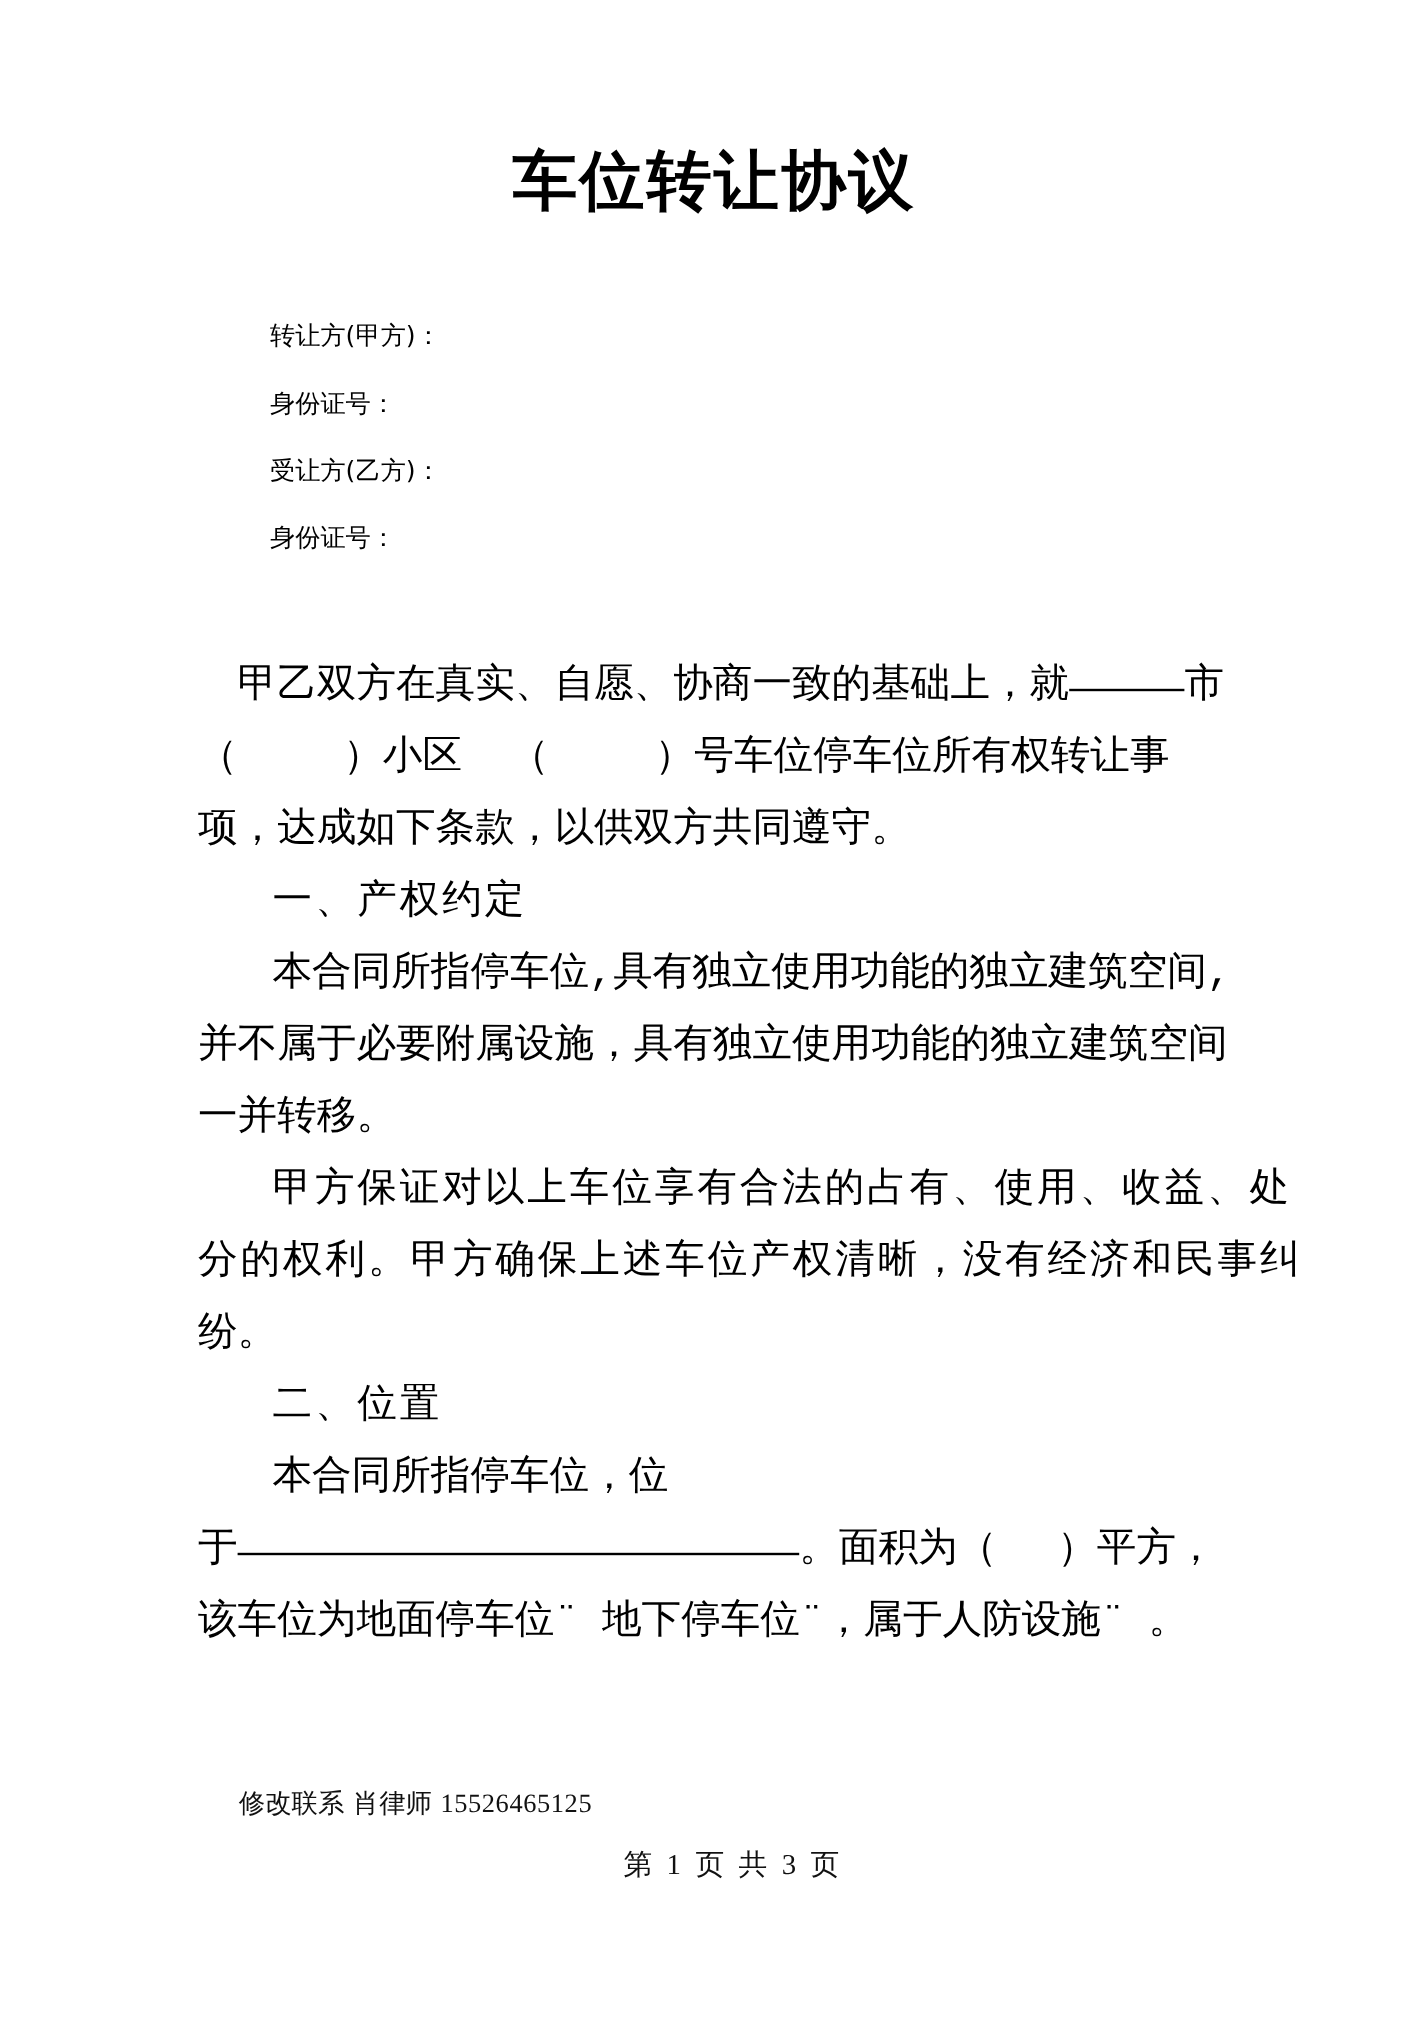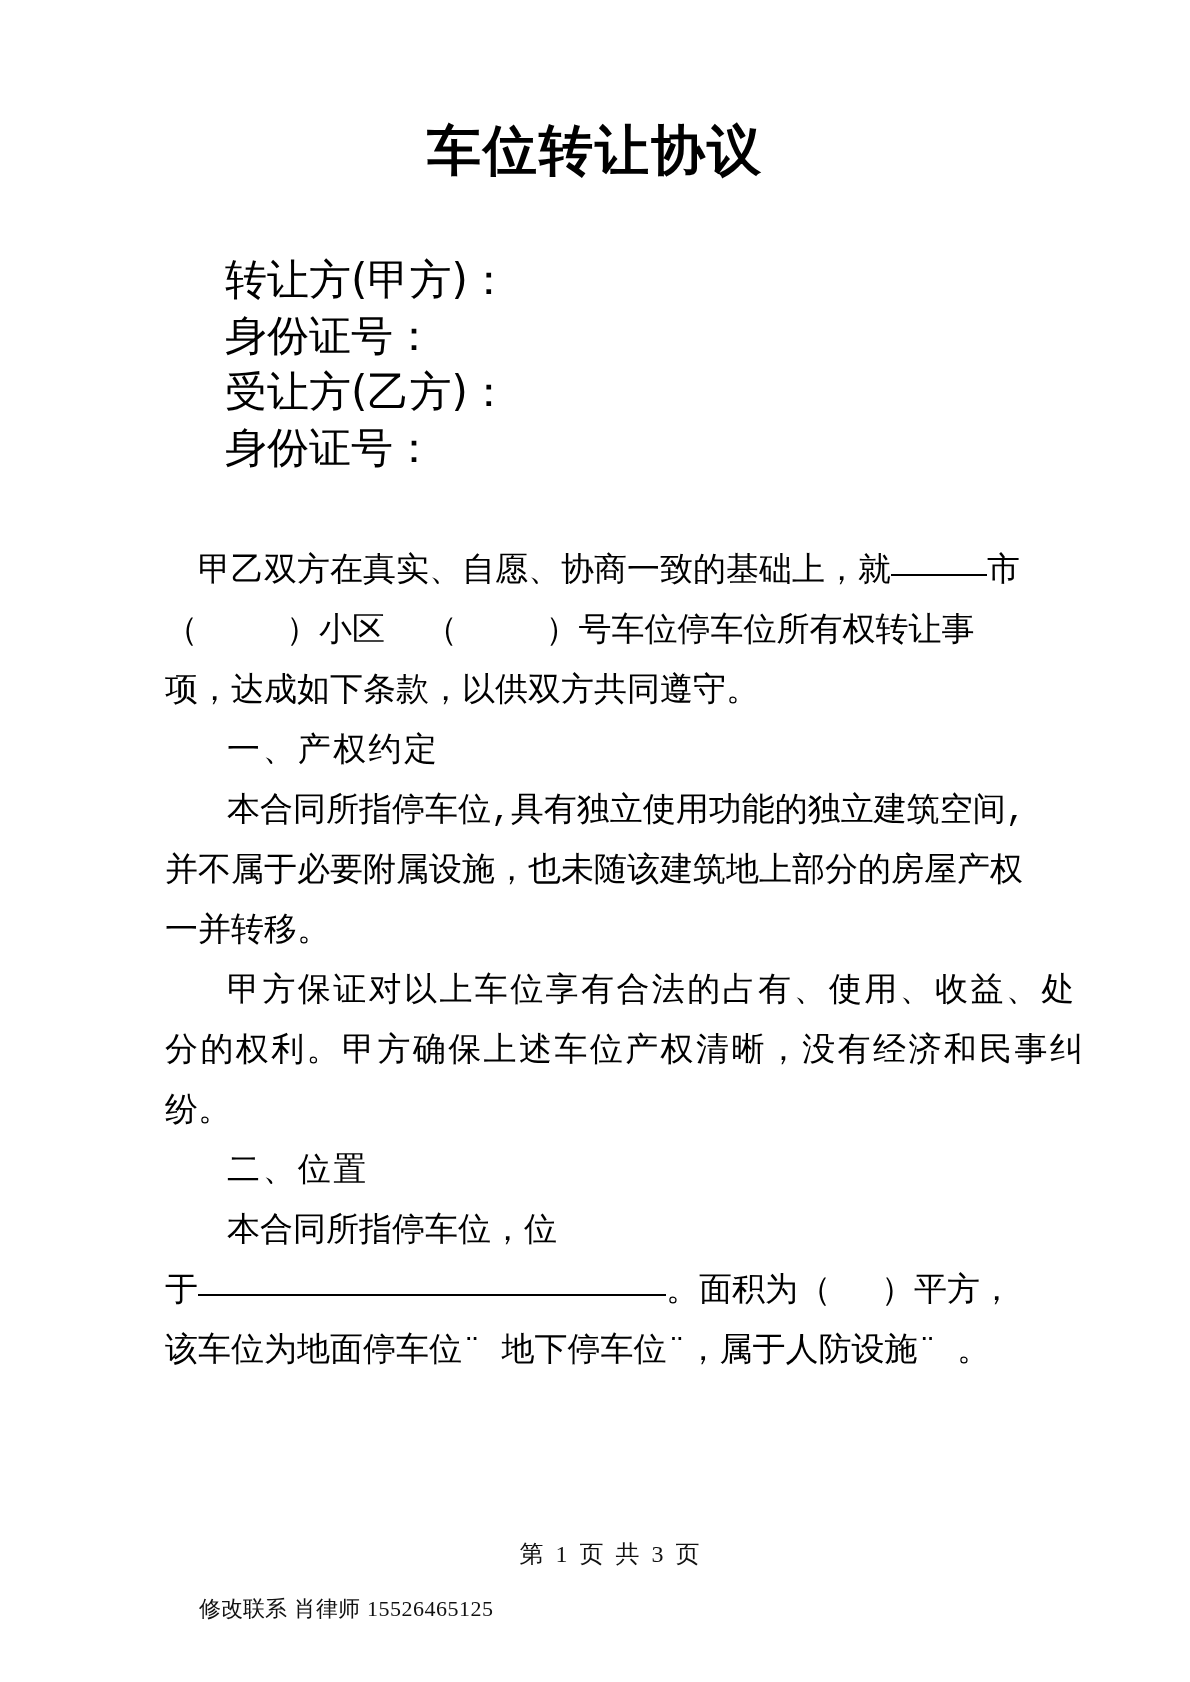--- a/index.html
+++ b/index.html
@@ -37,21 +37,21 @@
   }
 
   
   .party-block {
     position: absolute;
     left: 225px;
     top: 252px;
     width: 700px;
   }
   .party-line {
-    font-size: 42px;
+    font-size: 21px;
     line-height: 56px;
     white-space: nowrap;
   }
 
   
   .body-block {
     position: absolute;
     left: 165px;
     top: 542px;
     width: 800px;
@@ -80,21 +80,21 @@
     vertical-align: 4px;
   }
   .paren-gap { display: inline-block; width: 88px; }
   .paren-gap-sm { display: inline-block; width: 50px; }
   .chk { font-size: 33px; }
 
   
   .footer-note {
     position: absolute;
     left: 199px;
-    top: 1594px;
+    top: 1488px;
     font-size: 22px;
     line-height: 30px;
     white-space: nowrap;
     color: #111;
   }
   .footer-note .phone {
     font-family: "Liberation Serif", "DejaVu Serif", serif;
     font-size: 22px;
     letter-spacing: 0.5px;
   }
@@ -130,21 +130,21 @@
 
     <div class="ln ind2"><span>甲乙双方在真实、自愿、协商一致的基础上，就</span><span class="ul-short"></span><span>市</span></div>
 
     <div class="ln"><span>（</span><span class="paren-gap"></span><span>）小区  （</span><span class="paren-gap"></span><span>）号车位停车位所有权转让事</span></div>
 
     <div class="ln">项，达成如下条款，以供双方共同遵守。</div>
 
     <div class="ln ind1 wide">一、产权约定</div>
 
     <div class="ln ind1">本合同所指停车位,具有独立使用功能的独立建筑空间,</div>
-    <div class="ln">并不属于必要附属设施，也未随该建筑地上部分的房屋产权</div>
+    <div class="ln">并不属于必要附属设施，具有独立使用功能的独立建筑空间</div>
     <div class="ln">一并转移。</div>
 
     <div class="ln ind1 wide">甲方保证对以上车位享有合法的占有、使用、收益、处</div>
     <div class="ln wide">分的权利。甲方确保上述车位产权清晰，没有经济和民事纠</div>
     <div class="ln">纷。</div>
 
     <div class="ln ind1 wide">二、位置</div>
 
     <div class="ln ind1">本合同所指停车位，位</div>
 

